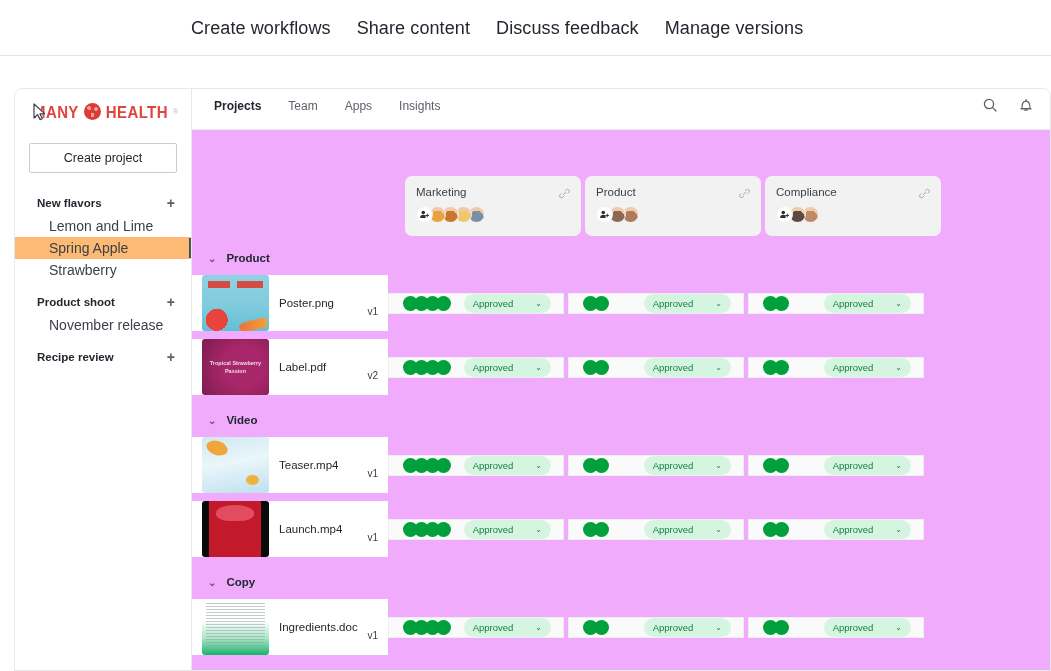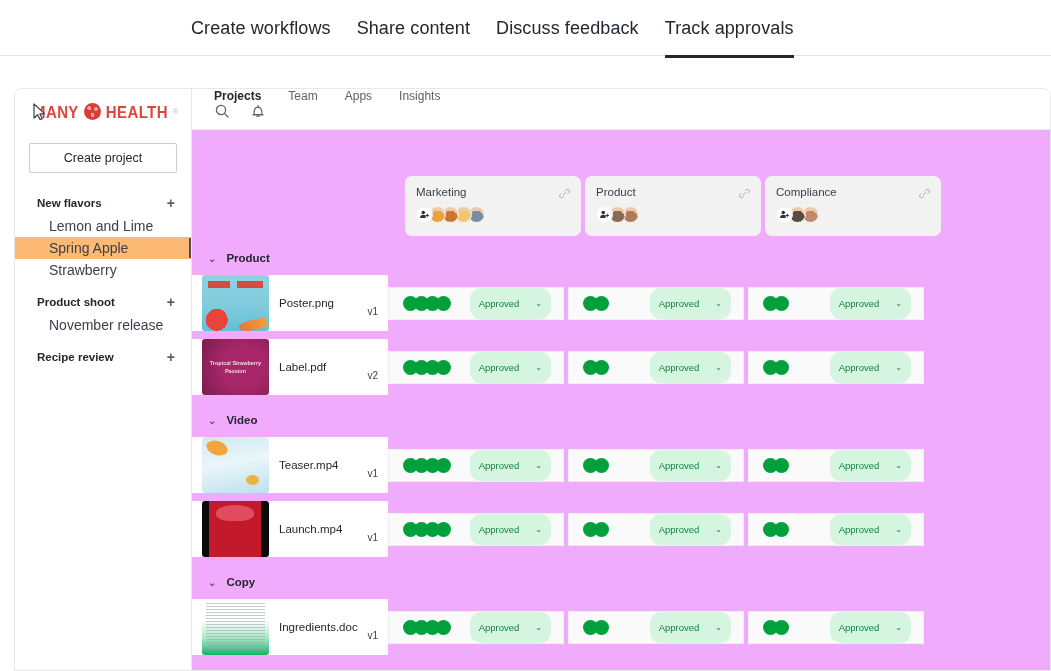--- a/index.html
+++ b/index.html
@@ -96,22 +96,22 @@
   .nav-item.selected { background: #fdba74; }
   .nav-item.selected::after {
     content: ""; position: absolute; right: 0; top: 1px;
     width: 2px; height: 20px; background: #4b4f57;
   }
   .nav-spacer { height: 9px; }
 
   
   .main { flex: 1; height: 100%; display: flex; flex-direction: column; background:#fff;}
   .main-header {
-    height: 41px; min-height: 41px; display: flex; align-items: flex-start;
-    border-bottom: 1px solid #ebedf0; padding: 0 16px 16px 22px; flex-direction: column;
+    height: 41px; min-height: 41px; display: flex; align-items: flex-end;
+    border-bottom: 1px solid #ebedf0; padding: 0 16px 16px 22px;
   }
   .main-tabs { display: flex; gap: 27px; align-items: center; flex: 1; }
   .main-tab { font-size: 12px; color: #5c6069; cursor: pointer; }
   .main-tab.active { color: #23272f; font-weight: bold; }
   .header-icons { display: flex; gap: 20px; align-items: center; }
   .hicon { width: 16px; height: 16px; cursor: pointer; color: #5c6069; }
 
   .board {
     flex: 1; background: #f0abfc; overflow: hidden; position: relative;
     padding: 0 0 0 0;
@@ -158,22 +158,22 @@
   .status-cell {
     width: 176px; min-width: 176px; margin-right: 4px;
     background: #fafafb; border: 1px solid #eceef1;
     display: flex; align-items: center; justify-content: space-between;
     padding: 0 12px 0 14px;
   }
   .dots { display: flex; align-items: center; }
   .dot { width: 15px; height: 15px; border-radius: 50%; background: #00a03c; margin-right: -4px; }
   .pill {
     background: #d6f5e1; color: #12803f; border-radius: 11px;
-    height: 31px; padding: 0 9px; font-size: 9.5px;
-    display: flex; align-items: center; gap: 16px; cursor: pointer; white-space: nowrap;
+    height: 19px; padding: 0 9px; font-size: 9.5px;
+    display: flex; align-items: center; gap: 22px; cursor: pointer; white-space: nowrap;
   }
   .pill .pchev { font-size: 8px; }
 
   
   .th-poster {
     background:
       radial-gradient(circle at 22% 80%, #e8443c 0 11px, transparent 11px),
       linear-gradient(#8fd3e2, #7fcbdd 55%, #63bfd6);
     position: relative;
   }
@@ -225,21 +225,21 @@
   }
 </style>
 </head>
 <body>
 
 <div class="topnav">
   <div class="topnav-inner" id="topnav-inner">
       <div class="topnav-item">Create workflows</div>
       <div class="topnav-item">Share content</div>
       <div class="topnav-item">Discuss feedback</div>
-      <div class="topnav-item active">Track approvals</div>
+      <div class="topnav-item">Manage versions</div>
     </div>
 </div>
 
 <div class="app">
 
   <div class="sidebar">
 
     <div class="logo-wrap">
       <div class="logo">
         <span class="word">MANY</span>

